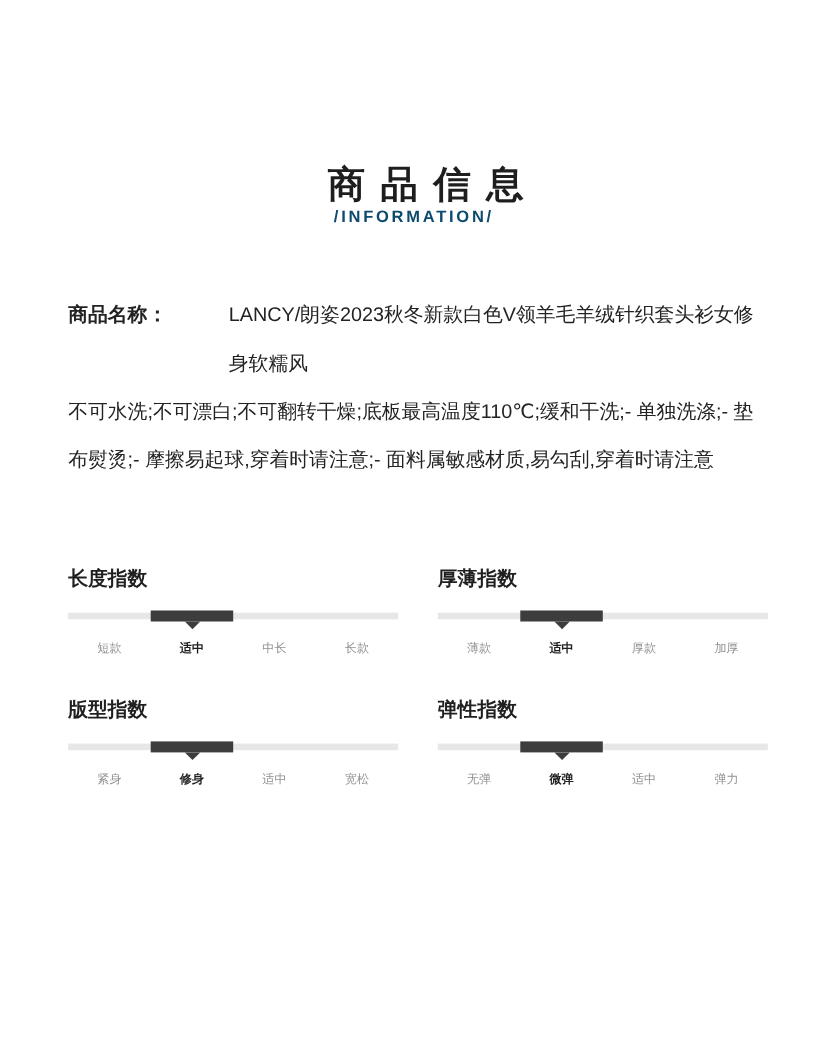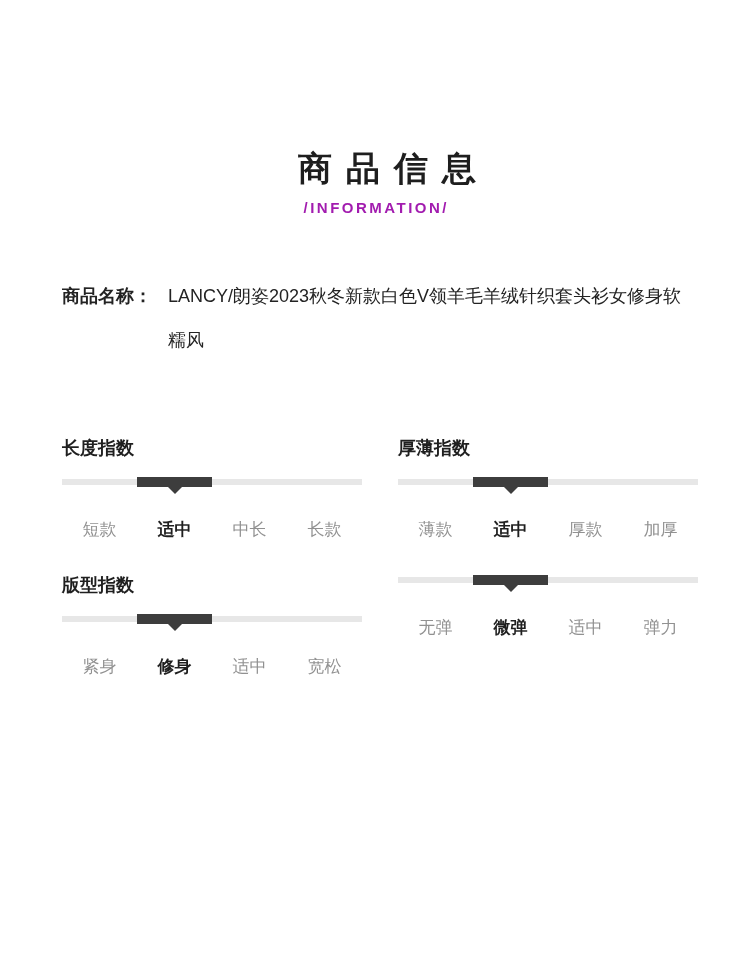--- a/index.html
+++ b/index.html
@@ -17,32 +17,32 @@
   .page-title {
     font-size: 34px;
     font-weight: 700;
     color: #1e1e1e;
     letter-spacing: 14px;
     text-indent: 14px;
     line-height: 40px;
     padding-left: 24px;
   }
   .page-subtitle {
-    margin-top: 10px;
+    margin-top: 0;
     font-size: 15px;
     font-weight: 700;
-    color: #a21caf;
+    color: #0c4a6e;
     letter-spacing: 2.5px;
     text-indent: 2.5px;
     line-height: 20px;
   }
 
   
   .info-section { margin: 56px 0 0 62px; width: 626px; }
-  .info-row { display: flex; align-items: flex-start; }
+  .info-row { display: flex; align-items: flex-start; gap: 40px; }
   .info-label {
     flex: 0 0 106px;
     font-size: 18px;
     font-weight: 600;
     line-height: 44px;
     color: #232323;
     white-space: nowrap;
   }
   .info-value {
     flex: 1 1 auto;
@@ -81,25 +81,24 @@
     position: absolute; top: 10px; left: 50%; margin-left: -7px;
     width: 0; height: 0;
     border-left: 7px solid transparent;
     border-right: 7px solid transparent;
     border-top: 7px solid var(--track-active, #3d3d3d);
   }
   .slider-options { display: flex; margin-top: 16px; }
   .slider-option {
     width: 25%;
     text-align: center;
-    font-size: 17px;
+    font-size: 11px;
     line-height: 18px;
     color: var(--muted, #919191);
     font-weight: 400;
-    margin-top: 18px;
   }
   .slider-option.selected { color: #1f1f1f; font-weight: 700; }
 </style>
 </head>
 <body>
 
 <div class="page">
 
   <div class="header">
     <div class="page-title">商品信息</div>
@@ -107,20 +106,21 @@
   </div>
 
   <div class="info-section">
     <div class="info-row">
       <div class="info-label">商品名称：</div>
       <div class="info-value">LANCY/朗姿2023秋冬新款白色V领羊毛羊绒针织套头衫女修身软糯风</div>
     </div>
     <div class="info-row">
     </div>
     <div class="info-row">
+      <div class="info-value">不可水洗;不可漂白;不可翻转干燥;底板最高温度110℃;缓和干洗;- 单独洗涤;- 垫布熨烫;- 摩擦易起球,穿着时请注意;- 面料属敏感材质,易勾刮,穿着时请注意</div>
     </div>
   </div>
 
   <div class="index-section">
 
     <div class="index-block">
       <div class="index-title">长度指数</div>
       <div class="slider">
         <div class="slider-track"></div>
         <div class="slider-seg" style="left: 25%;">
@@ -161,20 +161,21 @@
       </div>
       <div class="slider-options">
         <div class="slider-option">紧身</div>
         <div class="slider-option selected">修身</div>
         <div class="slider-option">适中</div>
         <div class="slider-option">宽松</div>
       </div>
     </div>
 
     <div class="index-block">
+      <div class="index-title">弹性指数</div>
       <div class="slider">
         <div class="slider-track"></div>
         <div class="slider-seg" style="left: 25%;">
           <div class="slider-pointer"></div>
         </div>
       </div>
       <div class="slider-options">
         <div class="slider-option">无弹</div>
         <div class="slider-option selected">微弹</div>
         <div class="slider-option">适中</div>

